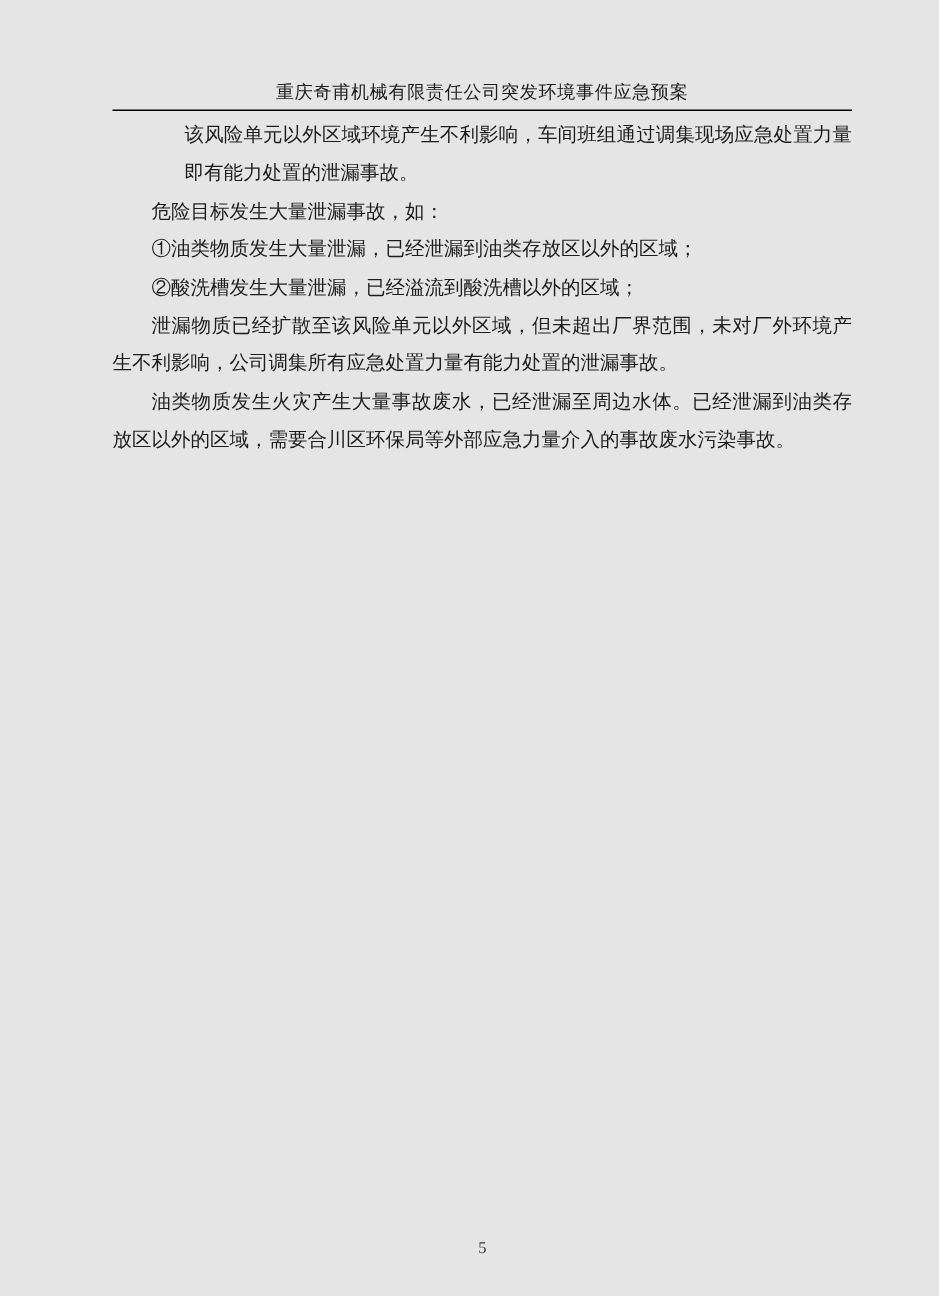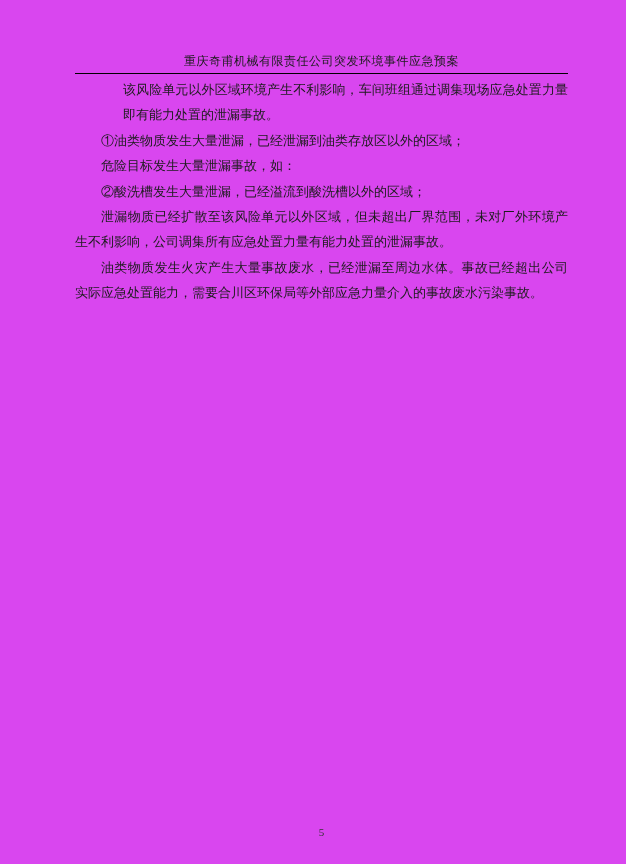--- a/index.html
+++ b/index.html
@@ -4,21 +4,21 @@
 <style>
   html, body {
     margin: 0;
     padding: 0;
     background: #ffffff;
   }
   .page {
     position: relative;
     width: 626px;
     height: 864px;
-    background: #d946ef;
+    background: #e5e5e5;
     overflow: hidden;
     font-family: "Liberation Serif", "DejaVu Serif", serif;
     color: #1c1c1c;
   }
   .doc-header {
     position: absolute;
     top: 54px;
     left: 75px;
     width: 493px;
     text-align: center;
@@ -62,24 +62,24 @@
 <body>
 
 <div class="page">
 
   <div class="doc-header">
     <span>重庆奇甫机械有限责任公司突发环境事件应急预案</span>
   </div>
 
   <div class="doc-body">
     <p class="no-indent">该风险单元以外区域环境产生不利影响，车间班组通过调集现场应急处置力量即有能力处置的泄漏事故。</p>
+    <p class="indent">危险目标发生大量泄漏事故，如：</p>
     <p class="indent">①油类物质发生大量泄漏，已经泄漏到油类存放区以外的区域；</p>
-    <p class="indent">危险目标发生大量泄漏事故，如：</p>
     <p class="indent">②酸洗槽发生大量泄漏，已经溢流到酸洗槽以外的区域；</p>
     <p class="indent">泄漏物质已经扩散至该风险单元以外区域，但未超出厂界范围，未对厂外环境产生不利影响，公司调集所有应急处置力量有能力处置的泄漏事故。</p>
-    <p class="indent">油类物质发生火灾产生大量事故废水，已经泄漏至周边水体。事故已经超出公司实际应急处置能力，需要合川区环保局等外部应急力量介入的事故废水污染事故。</p>
+    <p class="indent">油类物质发生火灾产生大量事故废水，已经泄漏至周边水体。已经泄漏到油类存放区以外的区域，需要合川区环保局等外部应急力量介入的事故废水污染事故。</p>
   </div>
 
   <div class="doc-footer">
     <span>5</span>
   </div>
 
 </div>
 
 </body></html>

